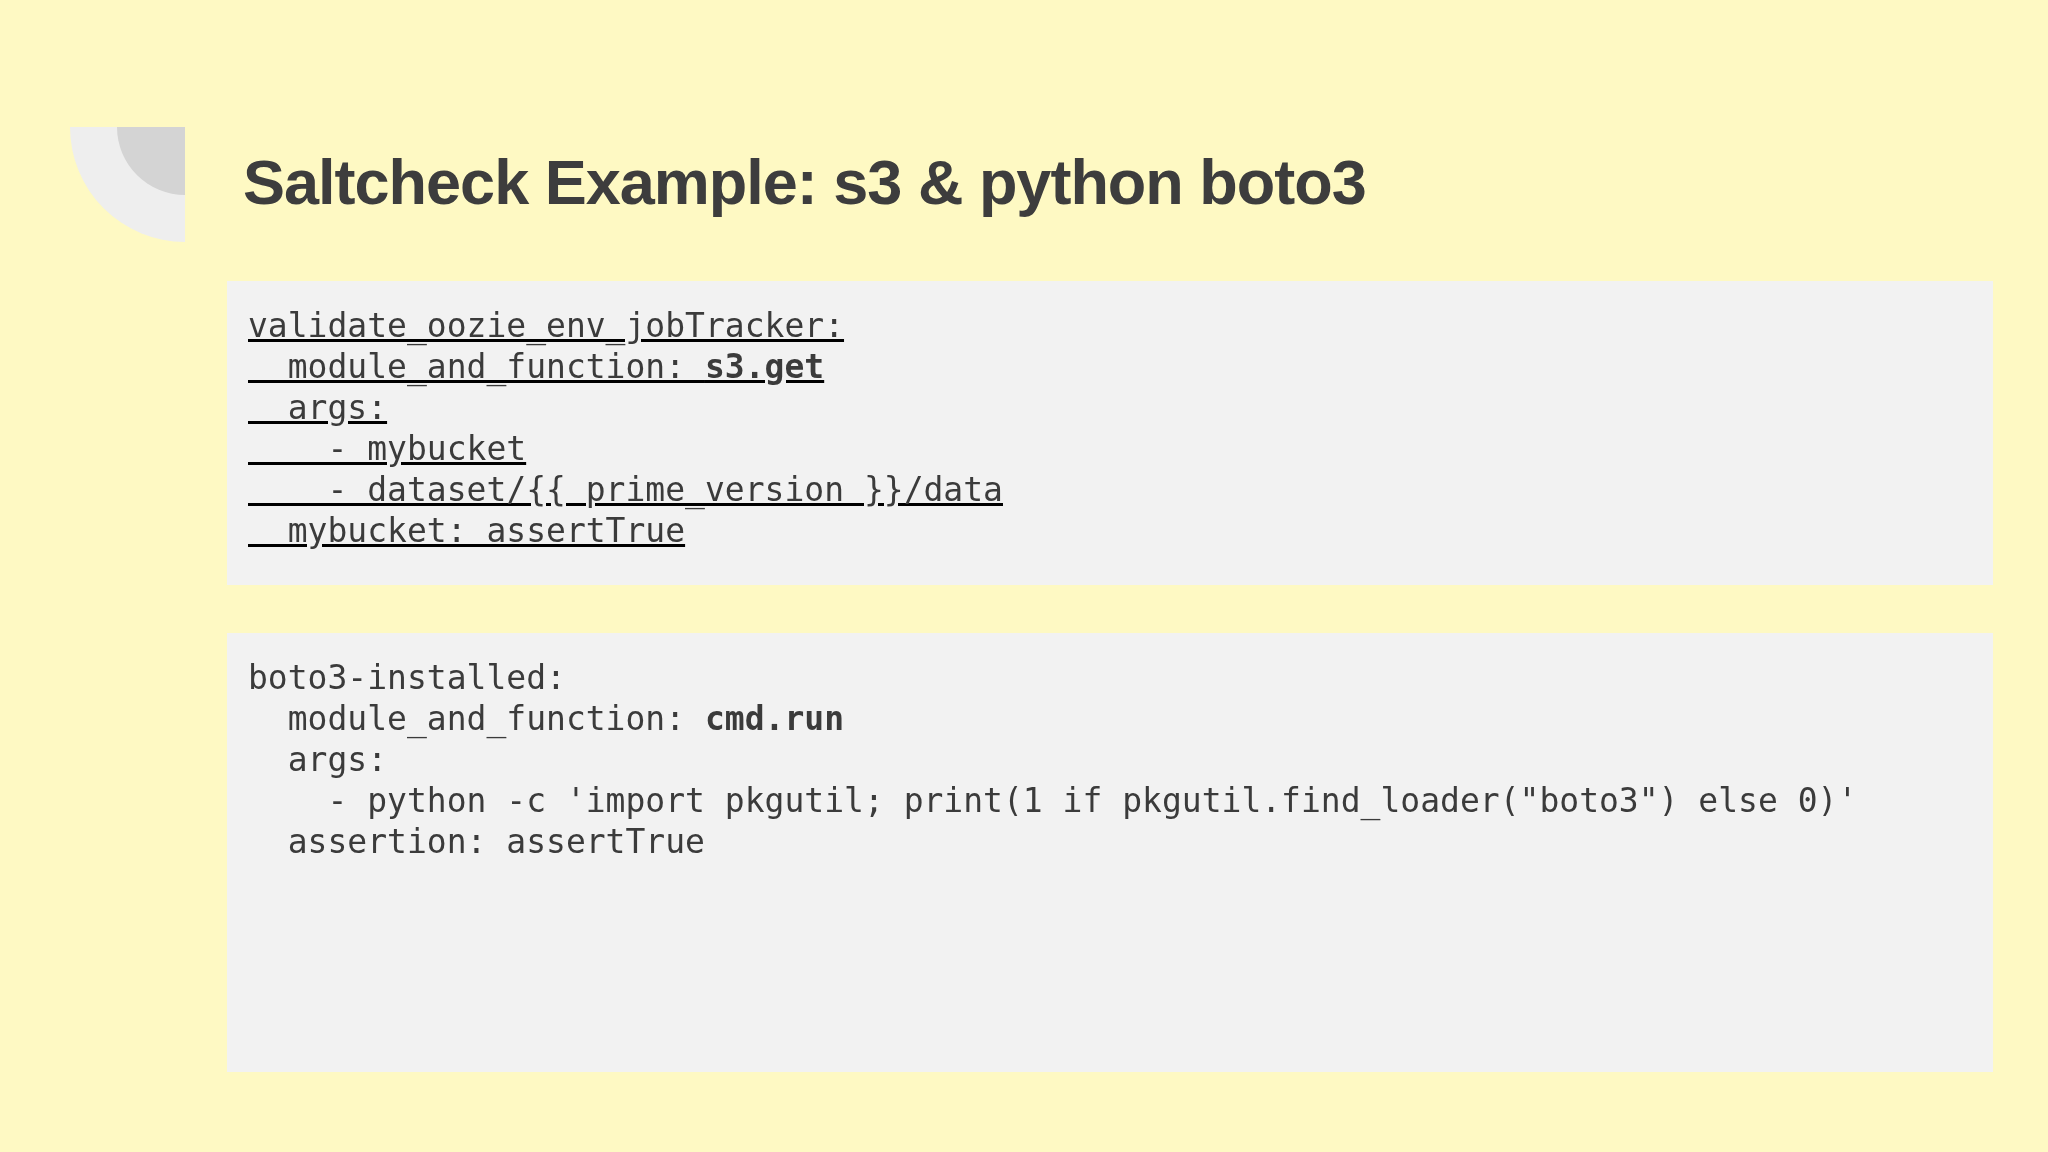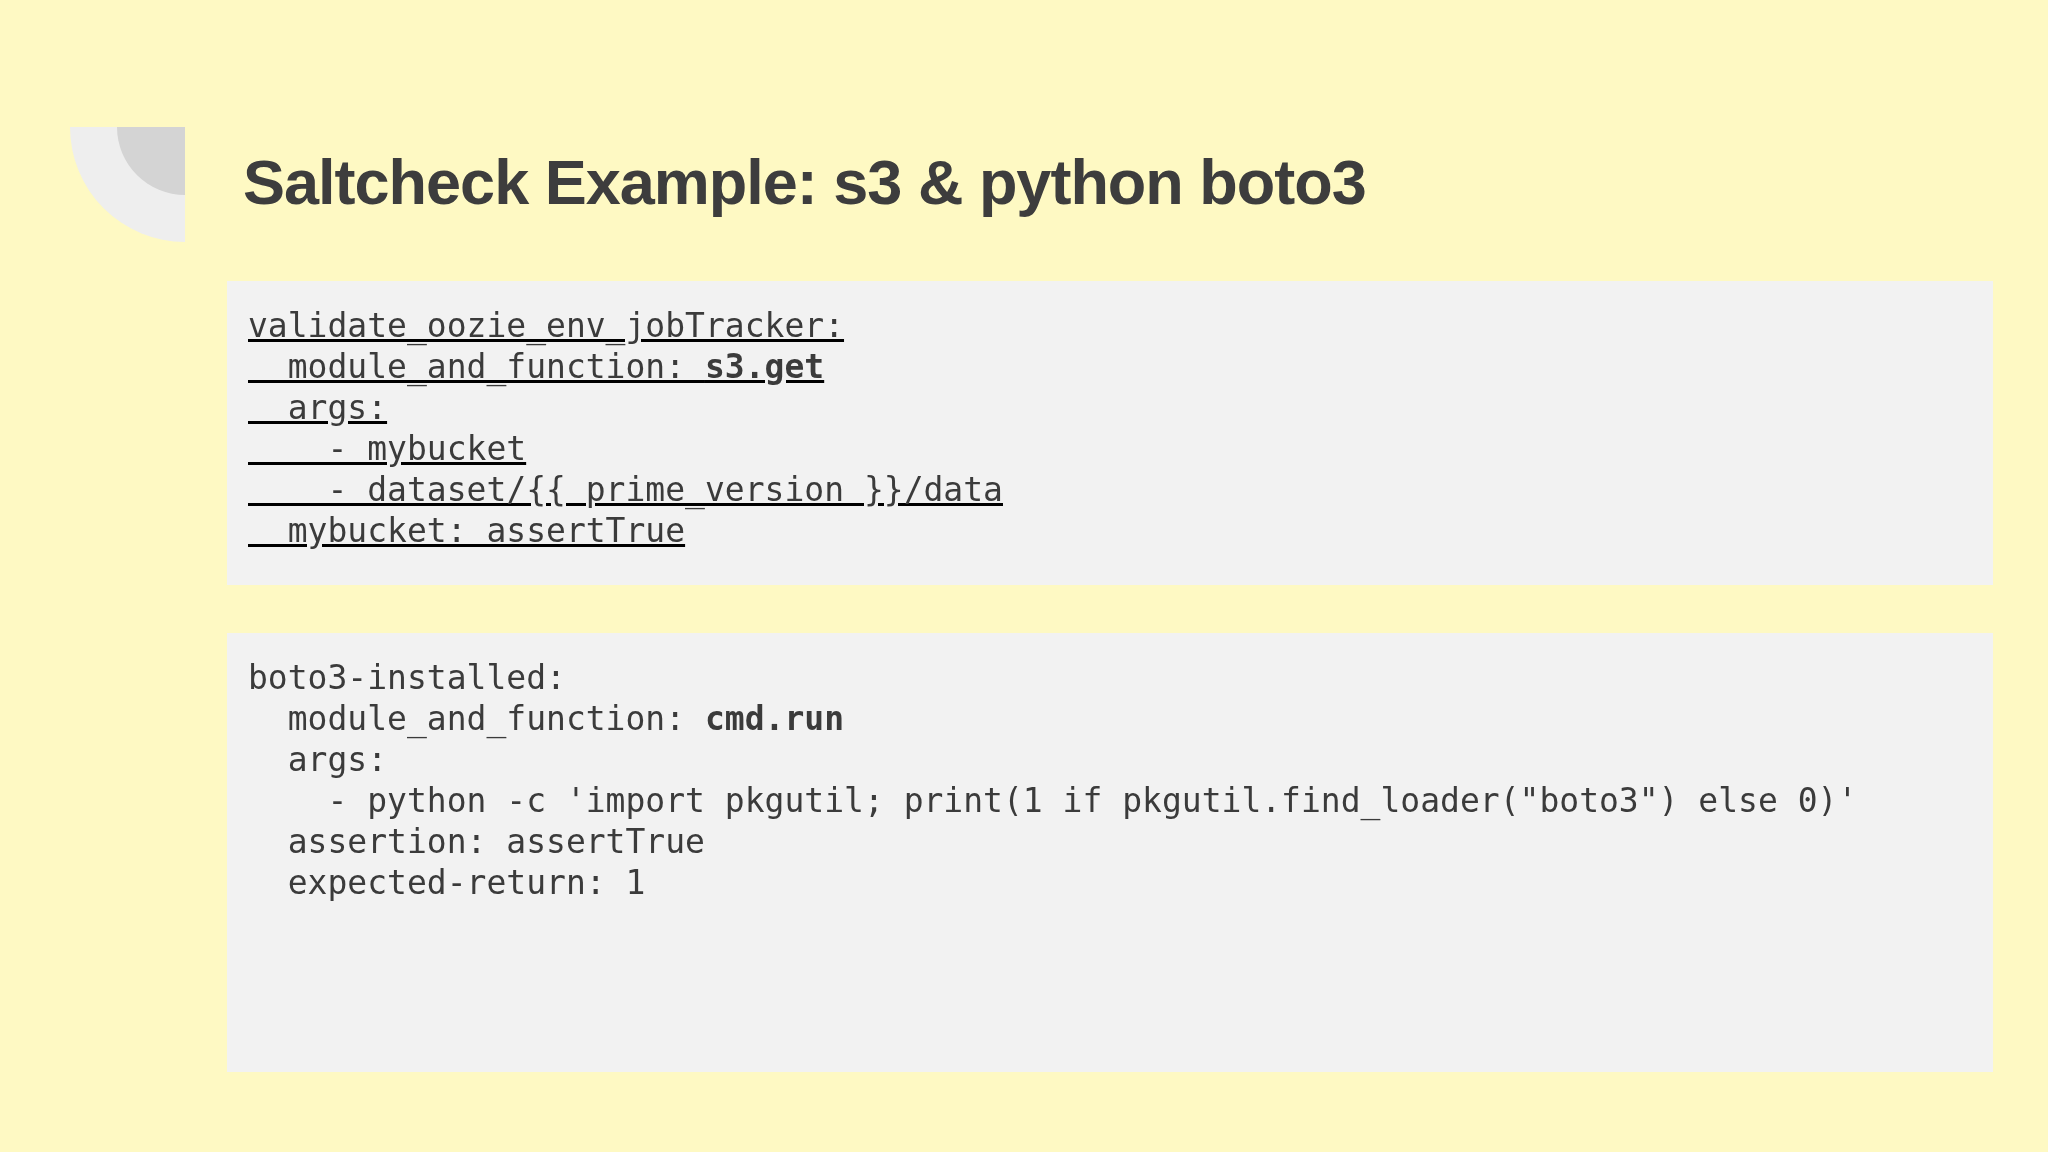--- a/index.html
+++ b/index.html
@@ -69,16 +69,15 @@
     <div class="code-line">    - dataset/{{ prime_version }}/data</div>
     <div class="code-line">  mybucket: assertTrue</div>
   </div>
 
   <div class="code-block block-2">
     <div class="code-line">boto3-installed:</div>
     <div class="code-line"><span>  module_and_function: </span><span class="b">cmd.run</span></div>
     <div class="code-line">  args:</div>
     <div class="code-line">    - python -c 'import pkgutil; print(1 if pkgutil.find_loader("boto3") else 0)'</div>
     <div class="code-line">  assertion: assertTrue</div>
-    <div class="code-line">  expected-return: 1</div>
   </div>
 
 </div>
 
 </body></html>

